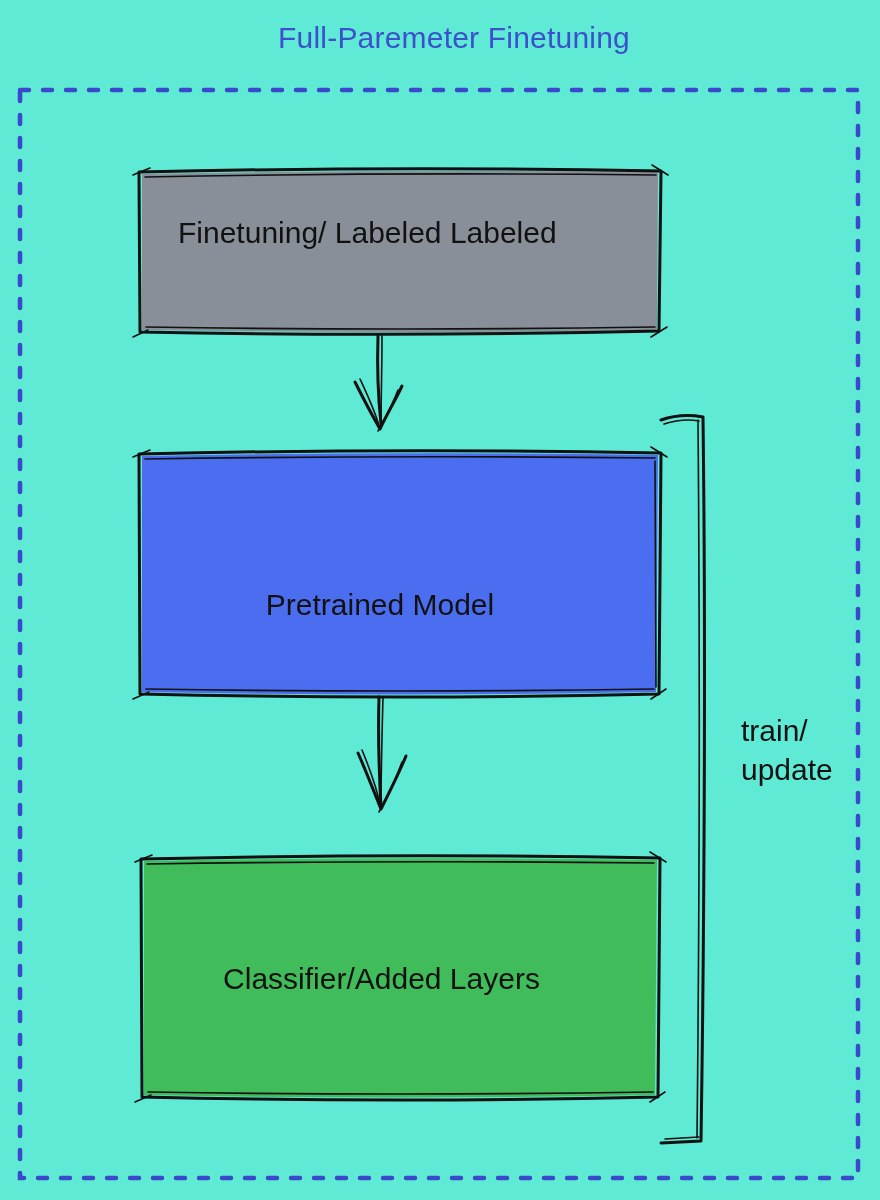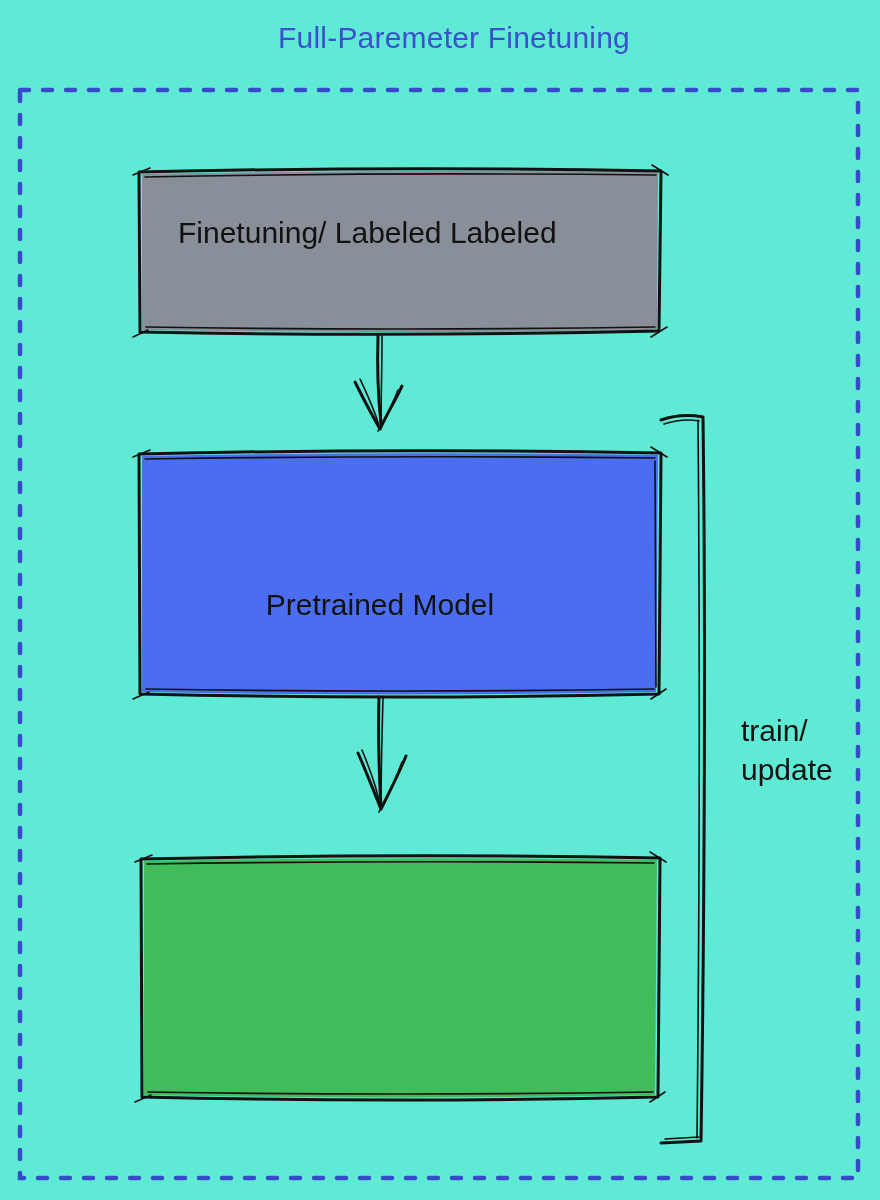--- a/index.html
+++ b/index.html
@@ -94,19 +94,20 @@
     </g>
 
   </svg>
 
   <div class="title">Full-Paremeter Finetuning</div>
 
   <div class="box-label label-dataset">Finetuning/ Labeled Labeled</div>
 
   <div class="box-label label-pretrained">Pretrained Model</div>
 
+  <div class="box-label label-classifier">Classifier/Added Layers</div>
 
   <div class="bracket-label">
     <div>train/</div>
     <div>update</div>
   </div>
 
 </div>
 
 </body></html>

